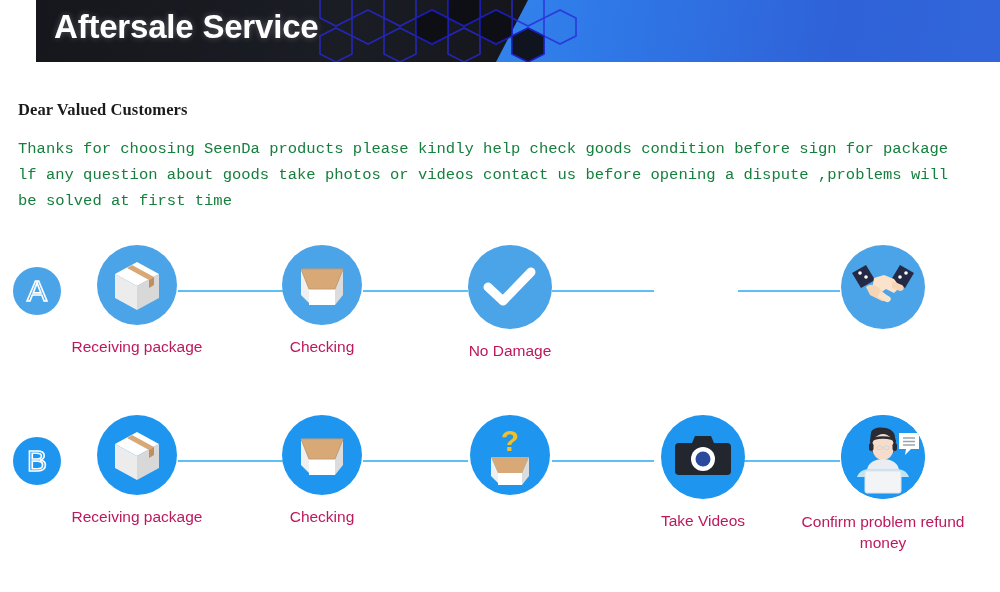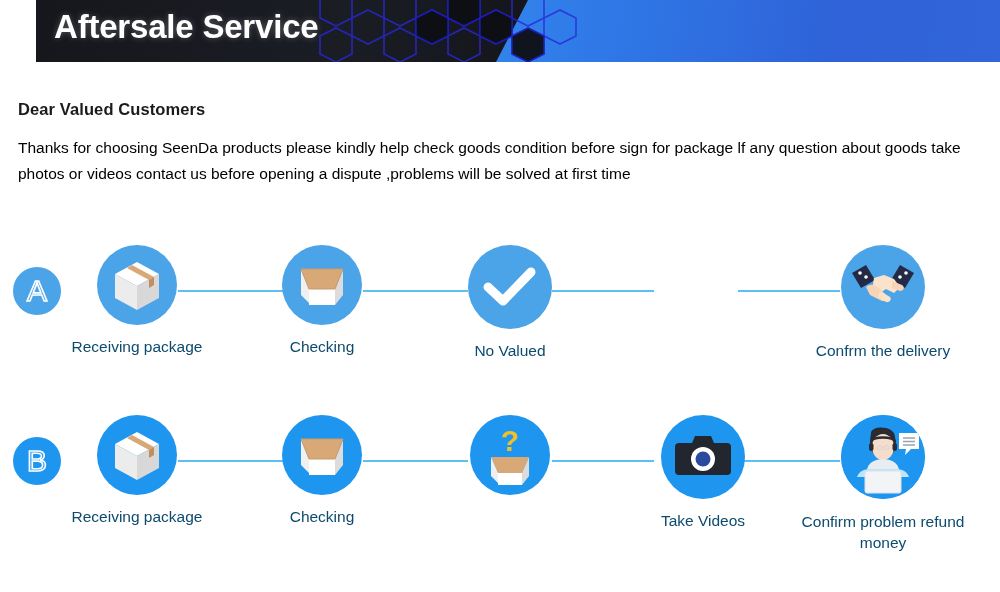--- a/index.html
+++ b/index.html
@@ -33,26 +33,27 @@
   .banner-title{
     position:absolute;left:18px;top:8px;
     font-size:33px;font-weight:bold;color:#ffffff;
     letter-spacing:-.2px;
     text-shadow:0 0 6px rgba(255,255,255,.28);
   }
 
   
   .intro{position:absolute;left:18px;top:100px;width:960px;}
   .intro-head{
-    font-size:16.5px;font-weight:bold;color:#1b1b1b;letter-spacing:.1px;
+    font-size:16.5px;font-weight:bold;color:#1b1b1b;letter-spacing:.1px;font-family:Liberation Serif, serif;
   }
   .intro-body{
     margin-top:16px;
-    font-size:15.5px;color:#000000;line-height:26px;letter-spacing:0;
+    font-size:15.5px;color:#15803d;line-height:26px;letter-spacing:0;
     max-width:952px;
+    font-family:Liberation Mono, monospace;
   }
 
   
   .row{position:absolute;left:0;width:1000px;height:150px;}
   .row-a{top:245px;}
   .row-b{top:415px;}
 
   .badge{
     position:absolute;left:13px;top:22px;
     width:48px;height:48px;border-radius:50%;
@@ -71,21 +72,21 @@
   }
   .circ{
     width:80px;height:80px;border-radius:50%;
     position:relative;display:flex;align-items:center;justify-content:center;
     overflow:hidden;
     z-index:2;
   }
   .circ.lg{width:84px;height:84px;}
   .label{
     margin-top:12px;
-    font-size:15.5px;color:#0c4a6e;text-align:center;line-height:19px;
+    font-size:15.5px;color:#be185d;text-align:center;line-height:19px;
     white-space:nowrap;
   }
   .label.two{white-space:normal;width:170px;line-height:21px;}
 
   .connector{
     position:absolute;height:2px;background:#5dbff5;z-index:1;top:45px;
   }
 
   svg{display:block;}
 </style>
@@ -163,40 +164,39 @@
     </div>
     <div class="label">Checking</div>
   </div>
 
   <div class="node" style="left:435px;">
     <div class="circ lg" style="background:#4ba3e8;">
       <svg width="54" height="42" viewBox="0 0 54 42">
         <polyline points="5,21 20,35 48,6" fill="none" stroke="#ffffff" stroke-width="9" stroke-linecap="round" stroke-linejoin="round"></polyline>
       </svg>
     </div>
-    <div class="label">No Valued</div>
+    <div class="label">No Damage</div>
   </div>
 
 
   <div class="node" style="left:808px;">
     <div class="circ lg" style="background:#4ba3e8;">
       <svg width="66" height="48" viewBox="0 0 66 48">
         <polygon points="2,10 16,2 25,17 11,25" fill="#242a45"></polygon>
         <circle cx="10" cy="10" r="1.8" fill="#ffffff"></circle>
           <circle cx="16" cy="14" r="1.8" fill="#ffffff"></circle>
         <polygon points="64,10 50,2 41,17 55,25" fill="#242a45"></polygon>
         <circle cx="56" cy="10" r="1.8" fill="#ffffff"></circle>
           <circle cx="50" cy="14" r="1.8" fill="#ffffff"></circle>
         <path d="M24,15 L34,12 L44,16 L50,24 L44,30 L36,26 L30,30 L22,27 Z" fill="#fbe3cb"></path>
         <path d="M16,24 C20,20 26,22 30,26 L36,32 C38,35 36,39 32,38 L20,32 Z" fill="#f6d5b6"></path>
         <path d="M30,28 L40,34 C42,36 40,40 36,39 L28,34 Z" fill="#fbe3cb"></path>
         <path d="M42,18 L52,22 C55,24 54,28 50,28 L42,25 Z" fill="#f6d5b6"></path>
       </svg>
     </div>
-    <div class="label">Confrm the delivery</div>
   </div>
 </div>
 
 <div class="row row-b">
 
   <div class="badge" style="background:#1e96f0;">
     <span>B</span>
   </div>
 
   <div class="connector" style="left:178px;width:105px;"></div>

